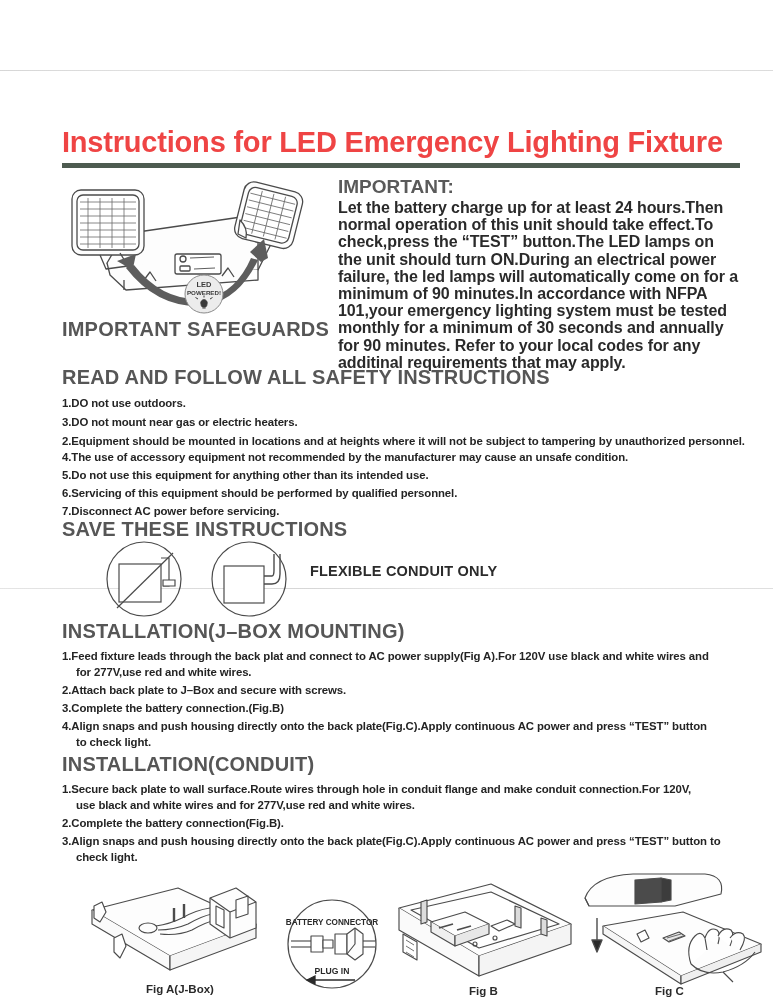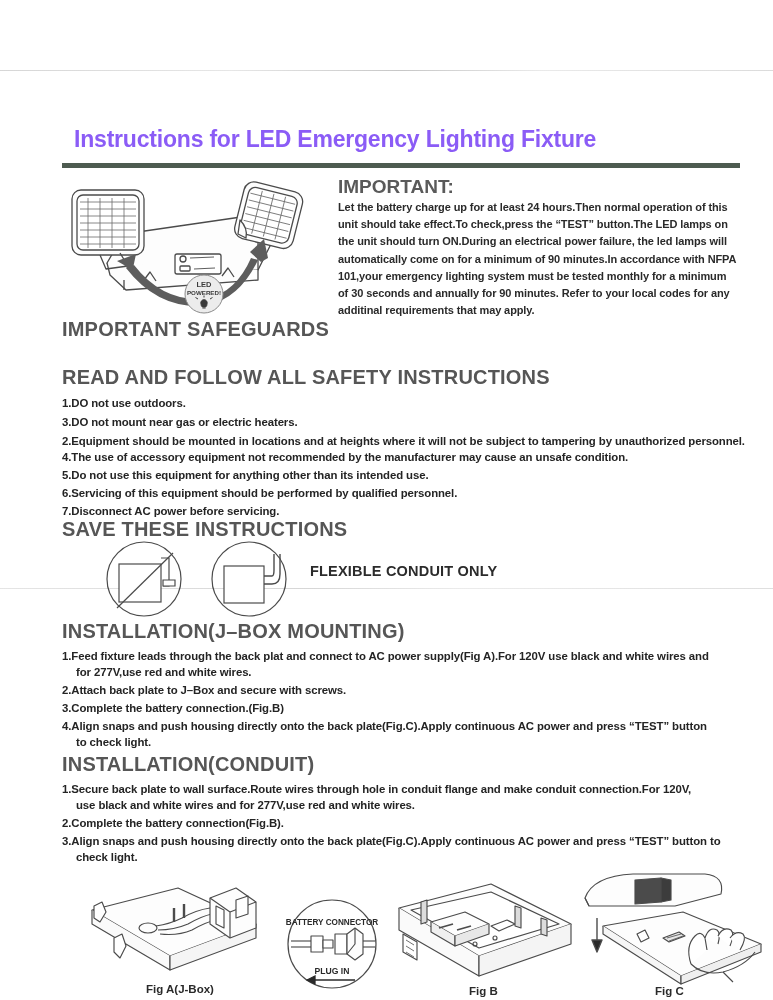--- a/index.html
+++ b/index.html
@@ -14,33 +14,33 @@
   .page{position:absolute;inset:0;}
 
   
   .scanline{position:absolute;left:0;width:100%;height:1px;background:#d8d8d8;opacity:.85;}
   .scanline.s1{top:70px;background:linear-gradient(to right,#cfcfcf 0%,#e2e2e2 30%,#bdbdbd 52%,#e6e6e6 70%,#d5d5d5 100%);}
   .scanline.s2{top:588px;background:linear-gradient(to right,#e0e0e0 0%,#cfcfcf 40%,#e8e8e8 60%,#d9d9d9 100%);}
 
   
   .title{
     position:absolute;left:62px;top:126px;width:680px;
-    font-size:23px;font-weight:bold;color:#8b5cf6;
-    letter-spacing:-.2px;white-space:nowrap;margin-left:12px;
+    font-size:29px;font-weight:bold;color:#ef4444;
+    letter-spacing:-.2px;white-space:nowrap;
   }
   .title-rule{position:absolute;left:62px;top:163px;width:678px;height:5px;background:#4d5b50;}
 
   
   .important-head{
     position:absolute;left:338px;top:176px;
     font-size:19px;font-weight:bold;color:#5a5a5a;
   }
   .important-body{
     position:absolute;left:338px;top:199px;width:400px;
-    font-size:11px;font-weight:bold;color:#2a2a2a;
+    font-size:16px;font-weight:bold;color:#2a2a2a;
     line-height:17.2px;letter-spacing:-.1px;
   }
 
   
   .sec-head{
     position:absolute;left:62px;
     font-size:20px;font-weight:bold;color:#565656;letter-spacing:.2px;
   }
   .body-line{
     position:absolute;left:62px;

